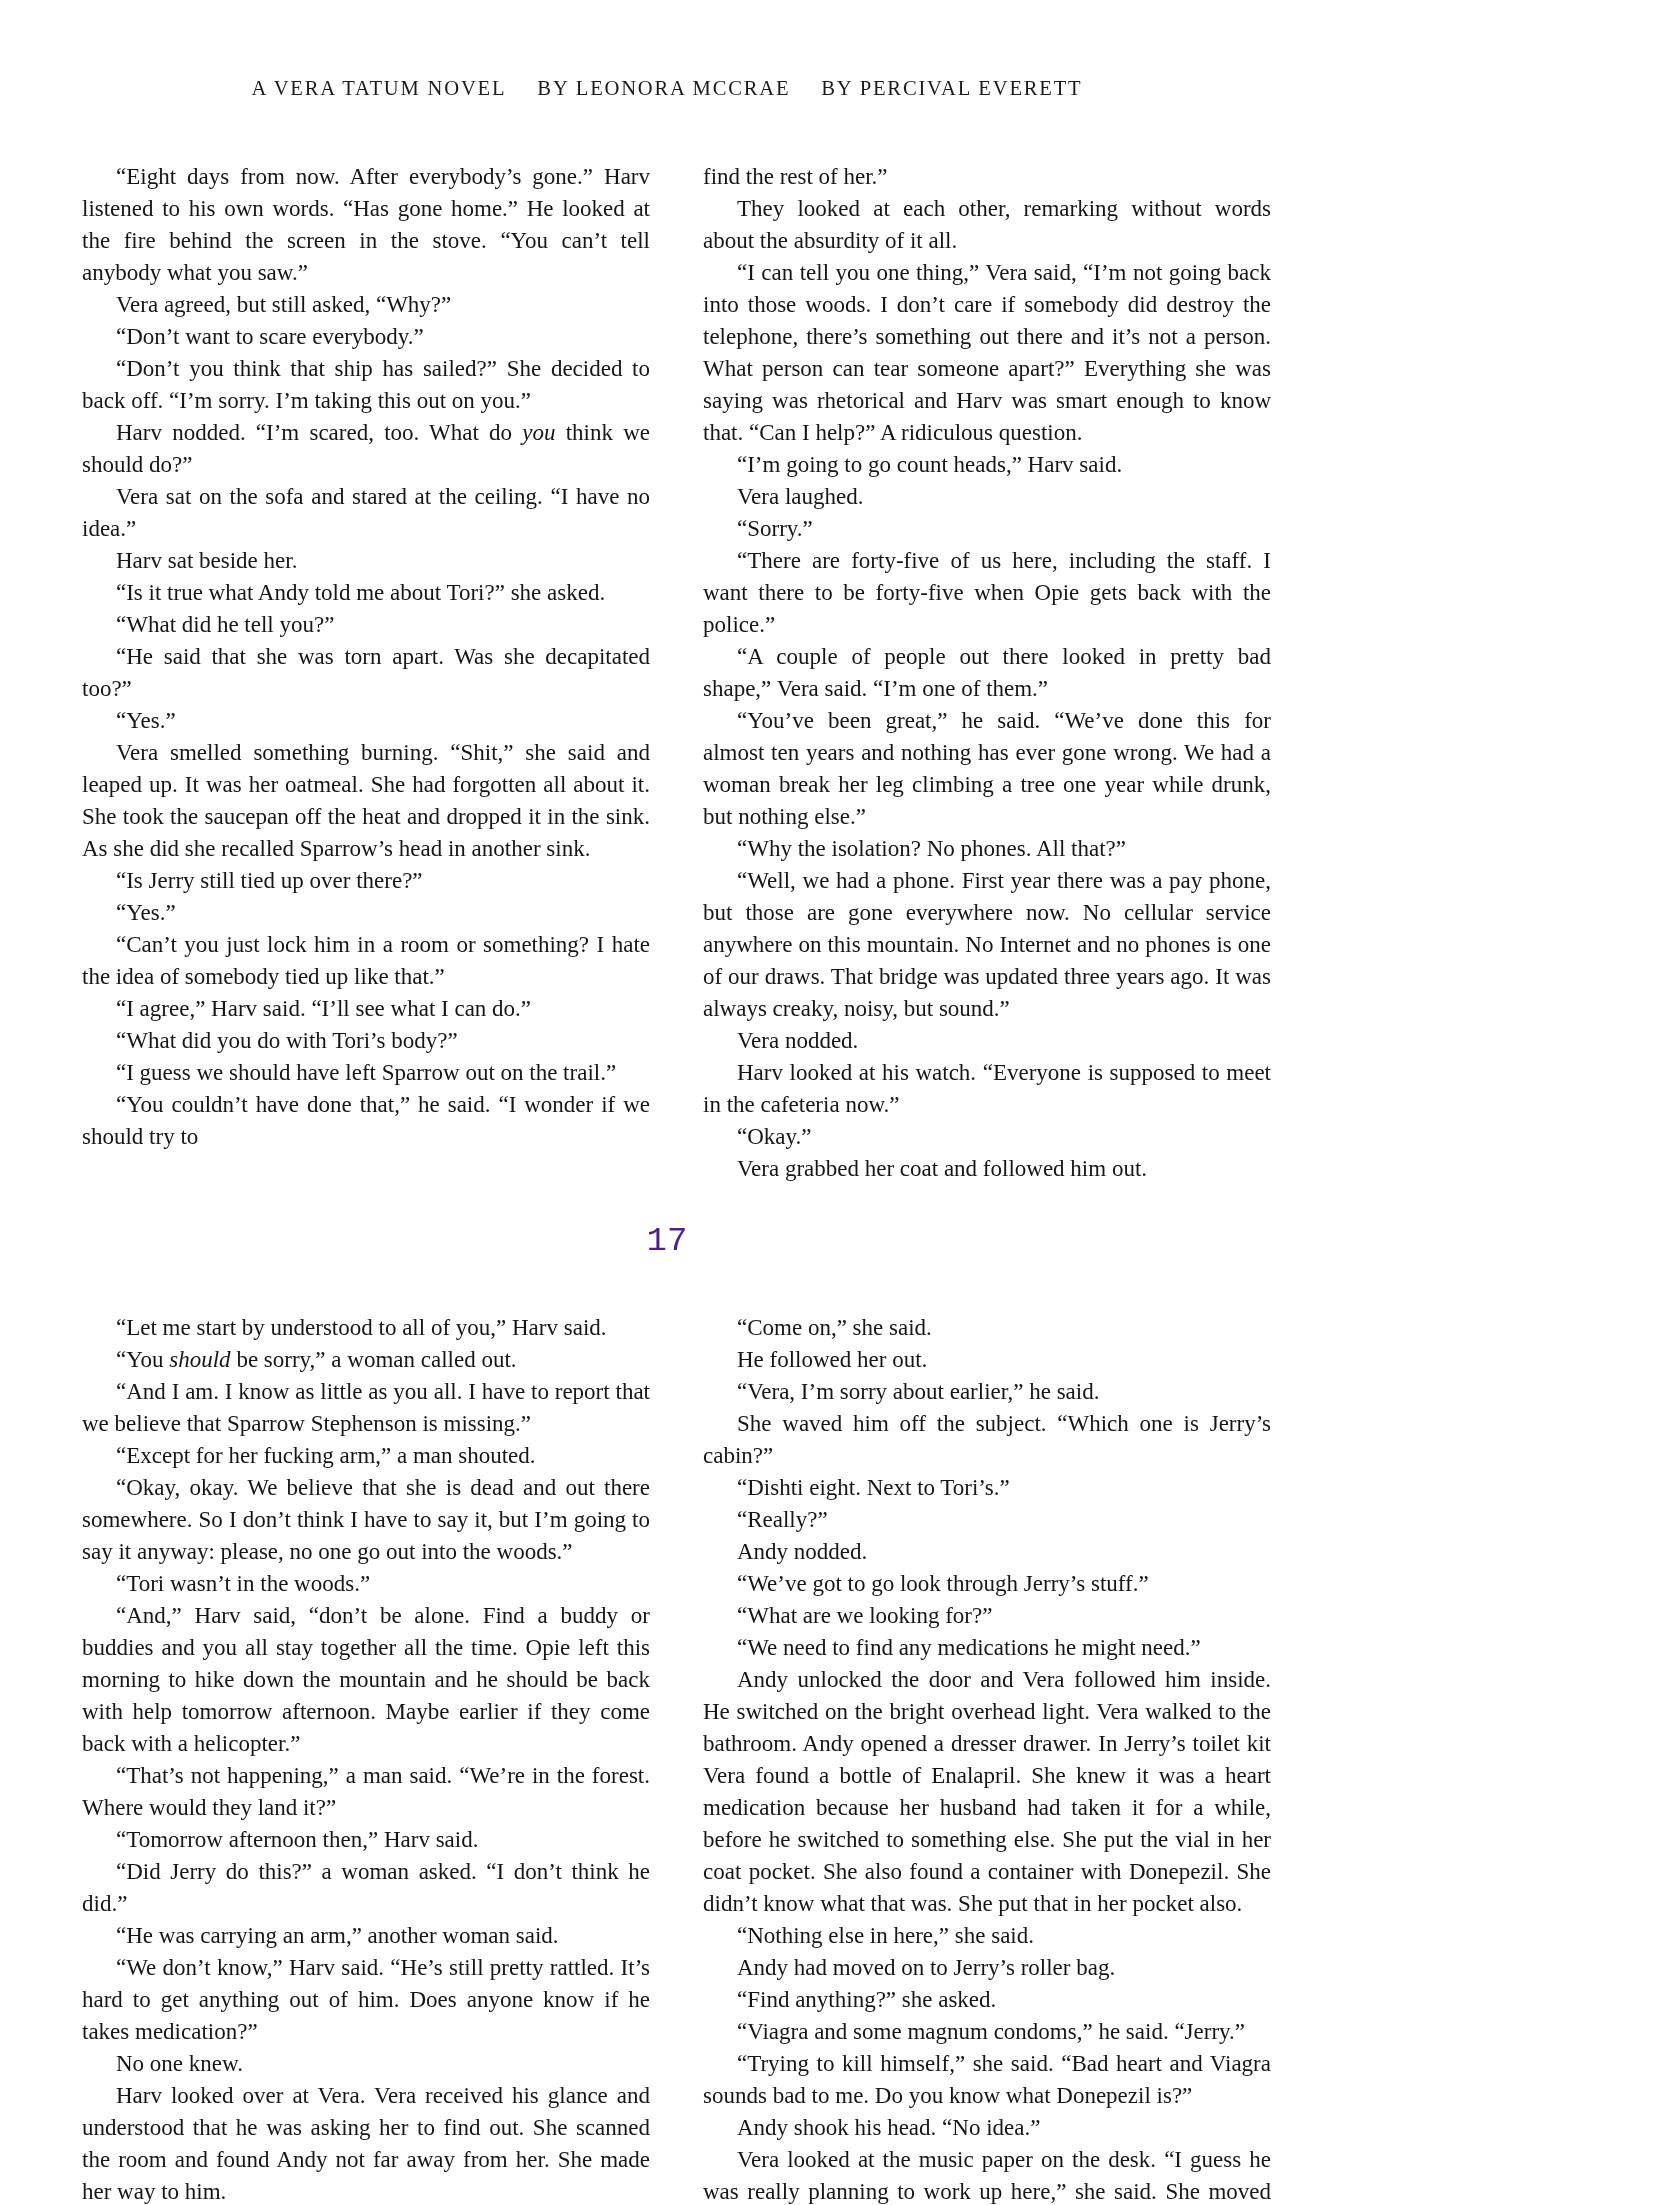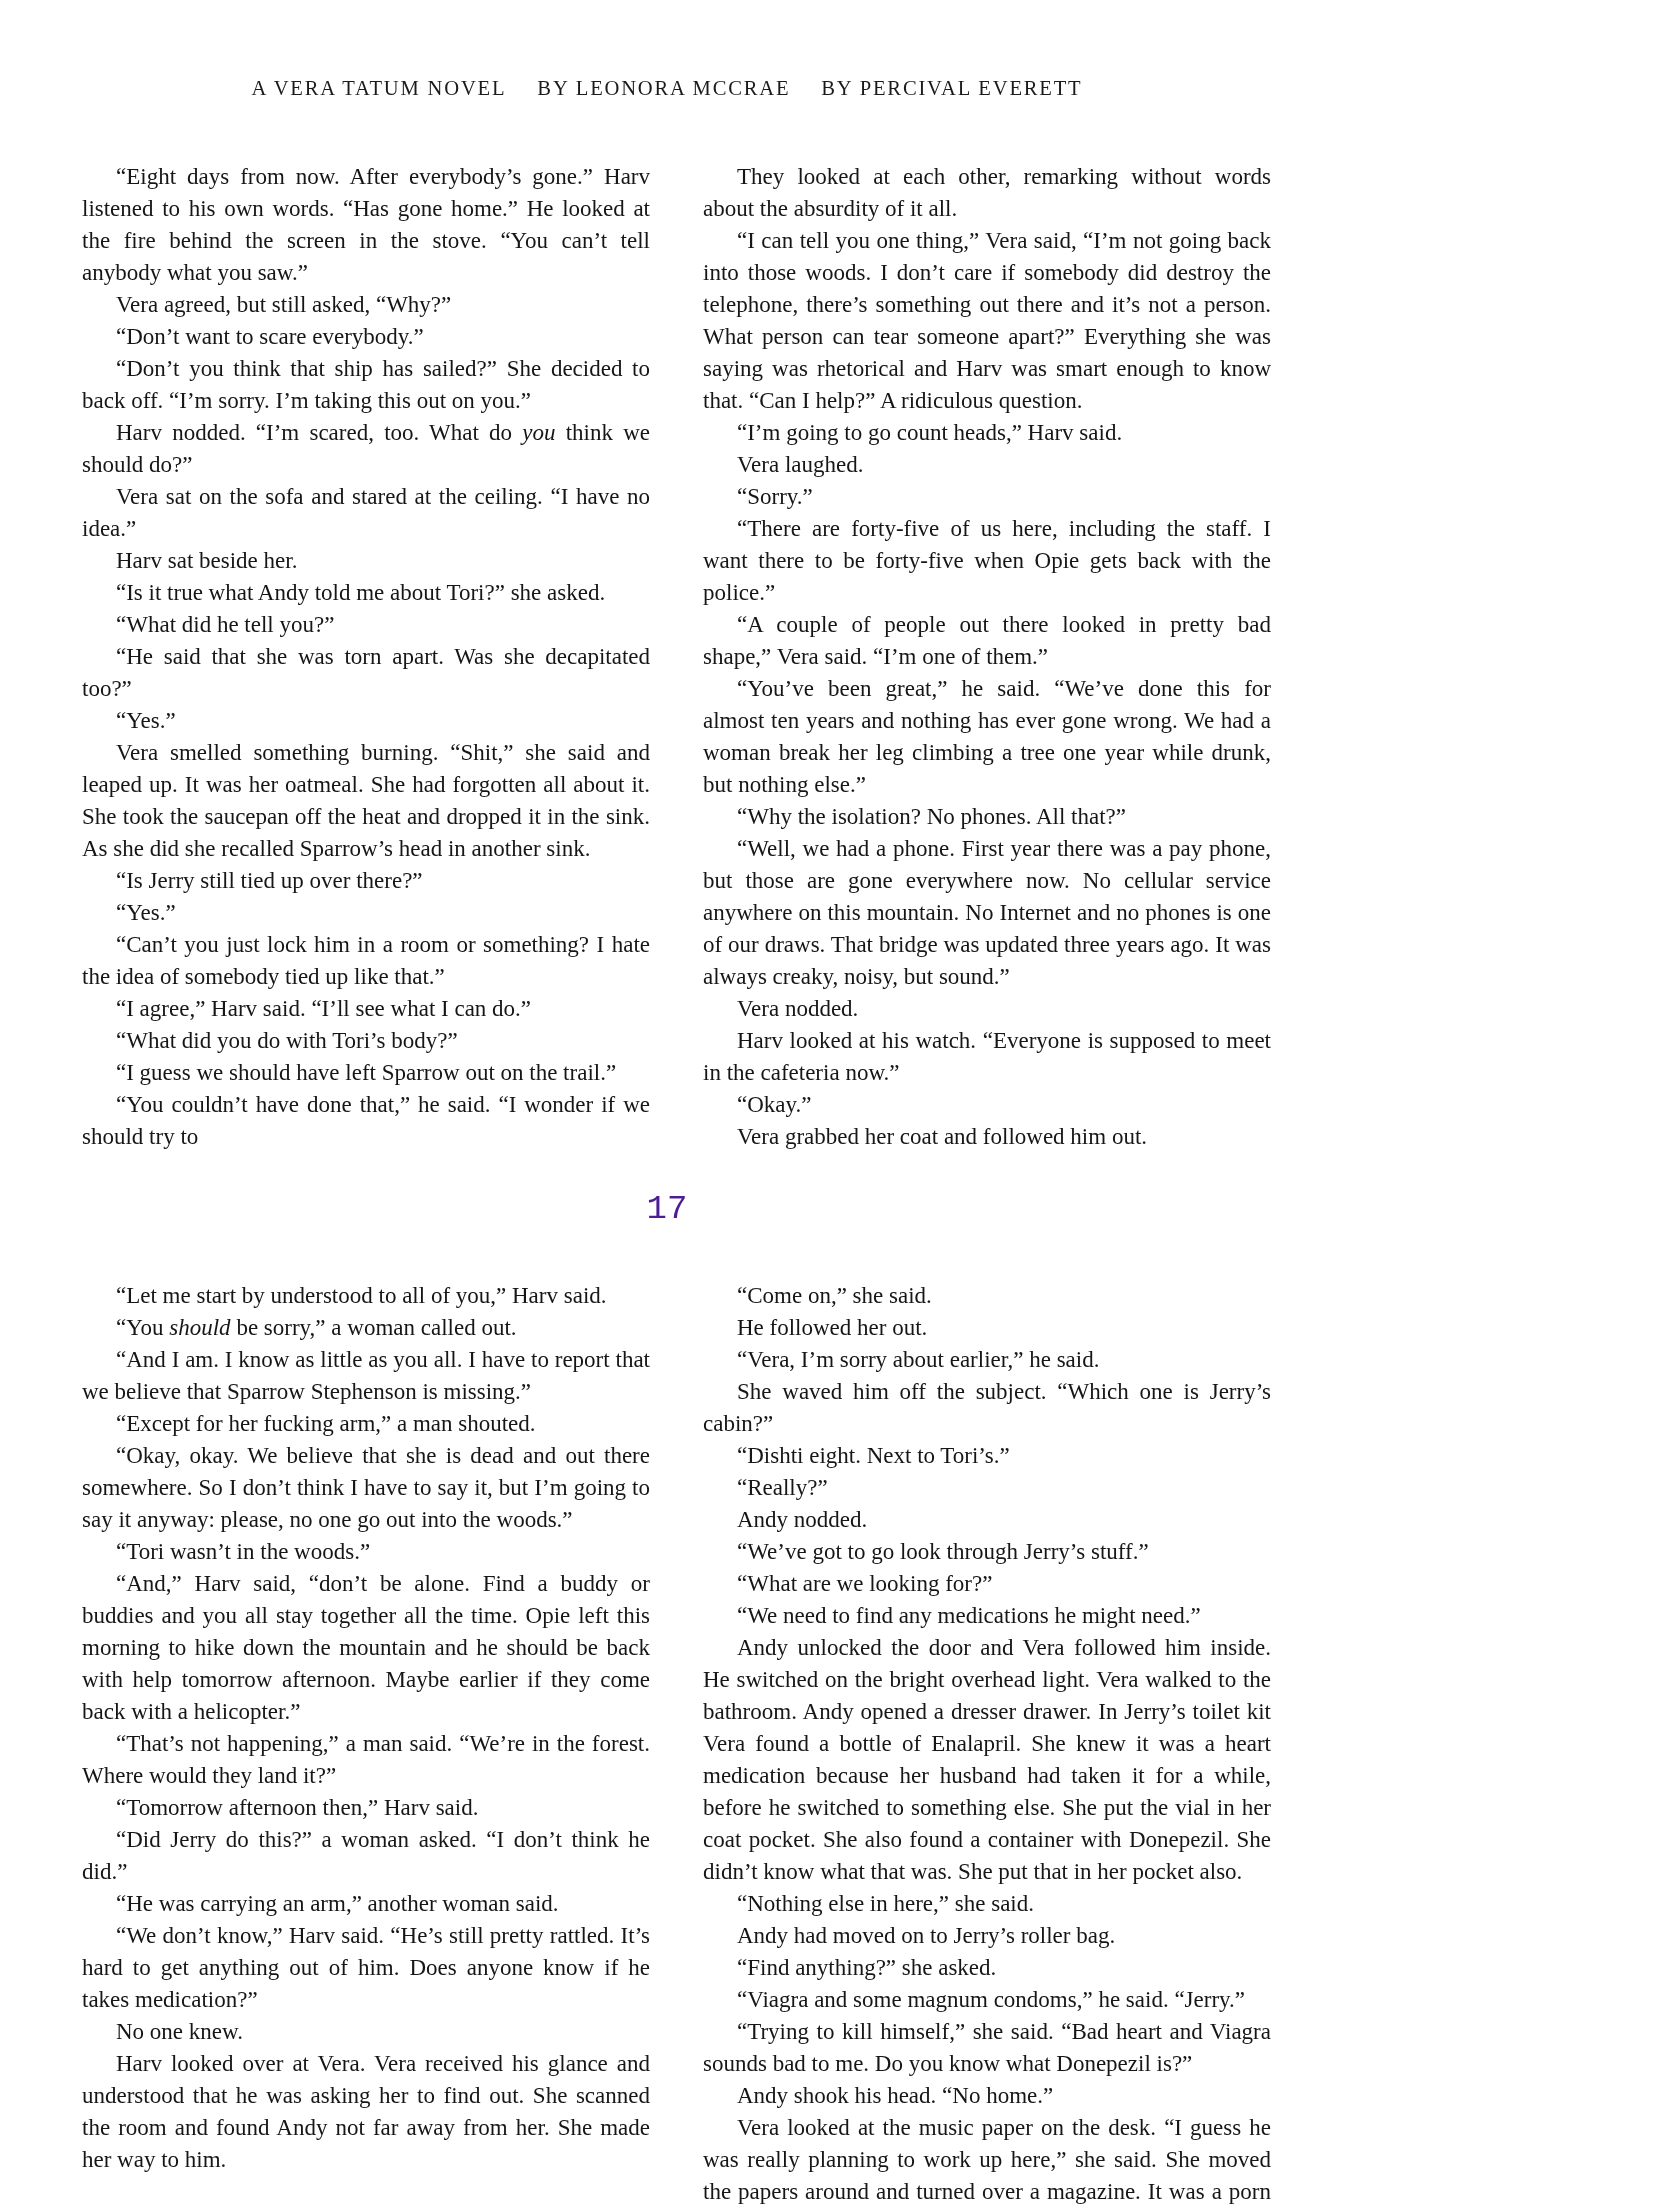--- a/index.html
+++ b/index.html
@@ -84,20 +84,21 @@
         <p class="para"><span>Vera smelled something burning. “Shit,” she said and leaped up. It was her oatmeal. She had forgotten all about it. She took the saucepan off the heat and dropped it in the sink. As she did she recalled Sparrow’s head in another sink.</span></p>
         <p class="para"><span>“Is Jerry still tied up over there?”</span></p>
         <p class="para"><span>“Yes.”</span></p>
         <p class="para"><span>“Can’t you just lock him in a room or something? I hate the idea of somebody tied up like that.”</span></p>
         <p class="para"><span>“I agree,” Harv said. “I’ll see what I can do.”</span></p>
         <p class="para"><span>“What did you do with Tori’s body?”</span></p>
         <p class="para"><span>“I guess we should have left Sparrow out on the trail.”</span></p>
         <p class="para"><span>“You couldn’t have done that,” he said. “I wonder if we should try to</span></p>
       </div>
     <div class="col">
+        <p class="para no-indent"><span>find the rest of her.”</span></p>
         <p class="para"><span>They looked at each other, remarking without words about the absurdity of it all.</span></p>
         <p class="para"><span>“I can tell you one thing,” Vera said, “I’m not going back into those woods. I don’t care if somebody did destroy the telephone, there’s something out there and it’s not a person. What person can tear someone apart?” Everything she was saying was rhetorical and Harv was smart enough to know that. “Can I help?” A ridiculous question.</span></p>
         <p class="para"><span>“I’m going to go count heads,” Harv said.</span></p>
         <p class="para"><span>Vera laughed.</span></p>
         <p class="para"><span>“Sorry.”</span></p>
         <p class="para"><span>“There are forty-five of us here, including the staff. I want there to be forty-five when Opie gets back with the police.”</span></p>
         <p class="para"><span>“A couple of people out there looked in pretty bad shape,” Vera said. “I’m one of them.”</span></p>
         <p class="para"><span>“You’ve been great,” he said. “We’ve done this for almost ten years and nothing has ever gone wrong. We had a woman break her leg climbing a tree one year while drunk, but nothing else.”</span></p>
         <p class="para"><span>“Why the isolation? No phones. All that?”</span></p>
         <p class="para"><span>“Well, we had a phone. First year there was a pay phone, but those are gone everywhere now. No cellular service anywhere on this mountain. No Internet and no phones is one of our draws. That bridge was updated three years ago. It was always creaky, noisy, but sound.”</span></p>
@@ -137,21 +138,21 @@
         <p class="para"><span>Andy nodded.</span></p>
         <p class="para"><span>“We’ve got to go look through Jerry’s stuff.”</span></p>
         <p class="para"><span>“What are we looking for?”</span></p>
         <p class="para"><span>“We need to find any medications he might need.”</span></p>
         <p class="para"><span>Andy unlocked the door and Vera followed him inside. He switched on the bright overhead light. Vera walked to the bathroom. Andy opened a dresser drawer. In Jerry’s toilet kit Vera found a bottle of Enalapril. She knew it was a heart medication because her husband had taken it for a while, before he switched to something else. She put the vial in her coat pocket. She also found a container with Donepezil. She didn’t know what that was. She put that in her pocket also.</span></p>
         <p class="para"><span>“Nothing else in here,” she said.</span></p>
         <p class="para"><span>Andy had moved on to Jerry’s roller bag.</span></p>
         <p class="para"><span>“Find anything?” she asked.</span></p>
         <p class="para"><span>“Viagra and some magnum condoms,” he said. “Jerry.”</span></p>
         <p class="para"><span>“Trying to kill himself,” she said. “Bad heart and Viagra sounds bad to me. Do you know what Donepezil is?”</span></p>
-        <p class="para"><span>Andy shook his head. “No home.”</span></p>
+        <p class="para"><span>Andy shook his head. “No idea.”</span></p>
         <p class="para"><span>Vera looked at the music paper on the desk. “I guess he was really planning to work up here,” she said. She moved the papers around and turned over a magazine. It was a porn magazine and she pulled her hand</span></p>
       </div>
   </div>
 
   <div class="page-number">142</div>
 
 </div>
 
 
 </body></html>

